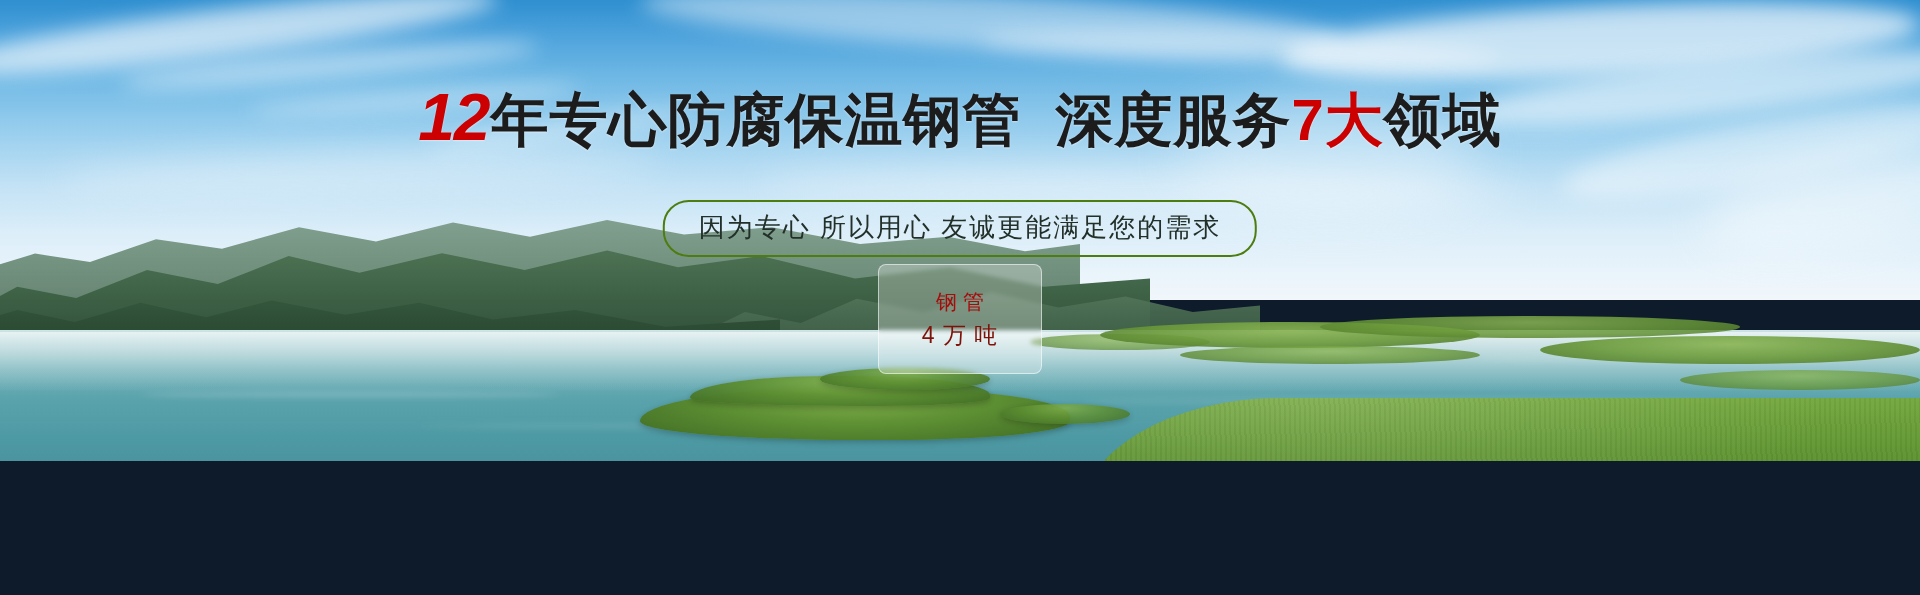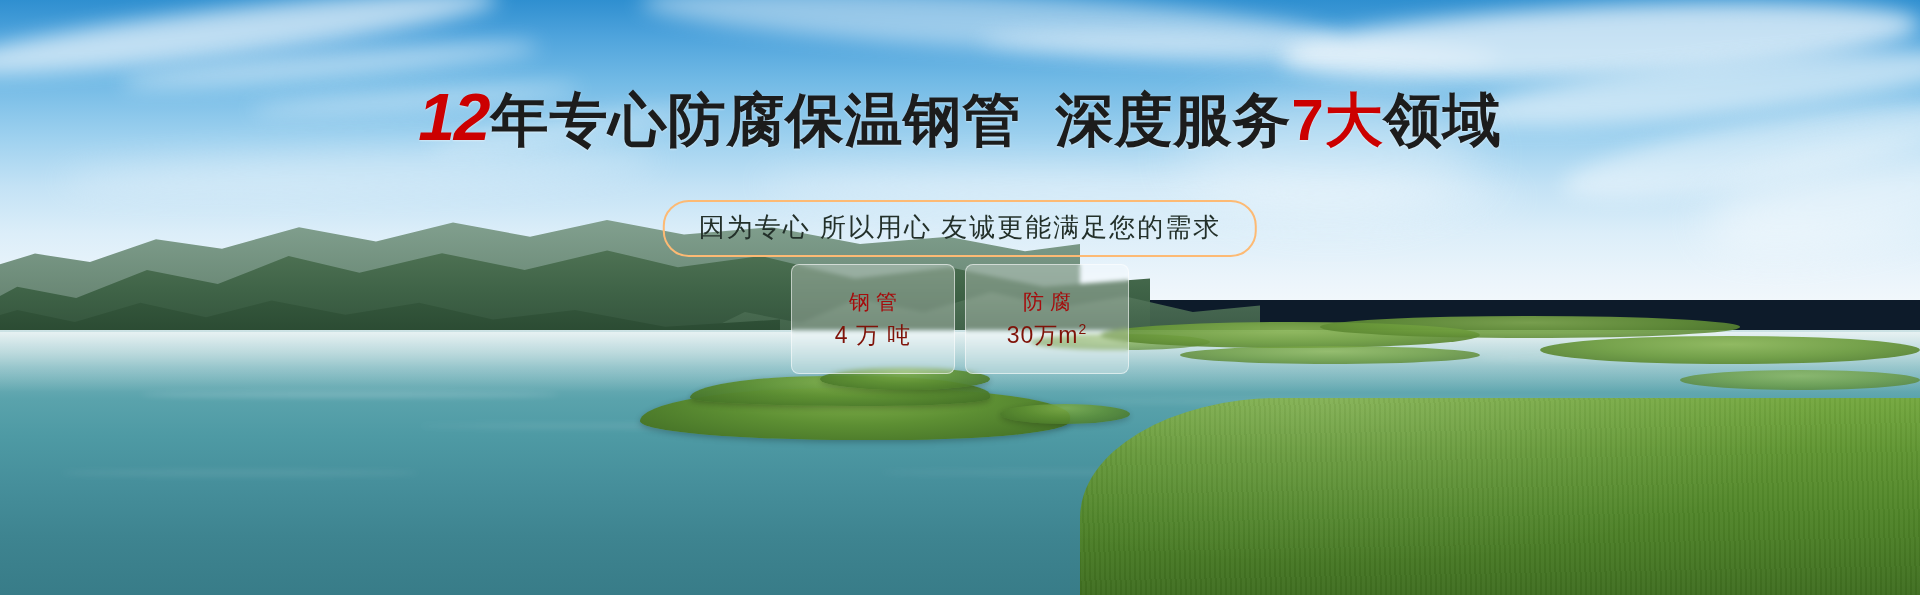--- a/index.html
+++ b/index.html
@@ -4,21 +4,21 @@
 <style>
   * { margin:0; padding:0; box-sizing:border-box; }
   html, body {
     width:1920px; height:595px; overflow:hidden;
     font-family:"Liberation Sans", sans-serif;
     background:#0d1b2a;
   }
 
   .banner {
     position:relative;
-    width:1920px; height:595px;
+    width:1920px; height:461px;
     overflow:hidden;
     padding-left:33px;
   }
 
   
   .sky {
     position:absolute; left:0; top:0; width:1920px; height:300px;
     background:
       linear-gradient(180deg,
         #2f8fd0 0%,
@@ -178,21 +178,21 @@
     margin-right:1px;
   }
   .headline .red { color:#cc0000; }
   .headline .gap { display:inline-block; width:34px; }
 
   
   .subpill {
     position:absolute; left:50%; top:200px;
     transform:translateX(-50%);
     padding:8px 34px 10px;
-    border:2px solid #fdba74;
+    border:2px solid #4d7c0f;
     border-radius:26px;
     font-size:26px;
     letter-spacing:2px;
     color:#23302a;
     white-space:nowrap;
     background:transparent;
   }
 
   
   .cards {
@@ -287,23 +287,17 @@
 
   <div class="cards">
 
     <div class="card">
       <div class="card-label">钢管</div>
       <div class="card-value">
         <span>4 万 吨</span><sup></sup>
       </div>
     </div>
 
-    <div class="card">
-      <div class="card-label">防腐</div>
-      <div class="card-value">
-        <span>30万m</span><sup>2</sup>
-      </div>
-    </div>
 
 
   </div>
 
 </div>
 
 </body></html>

